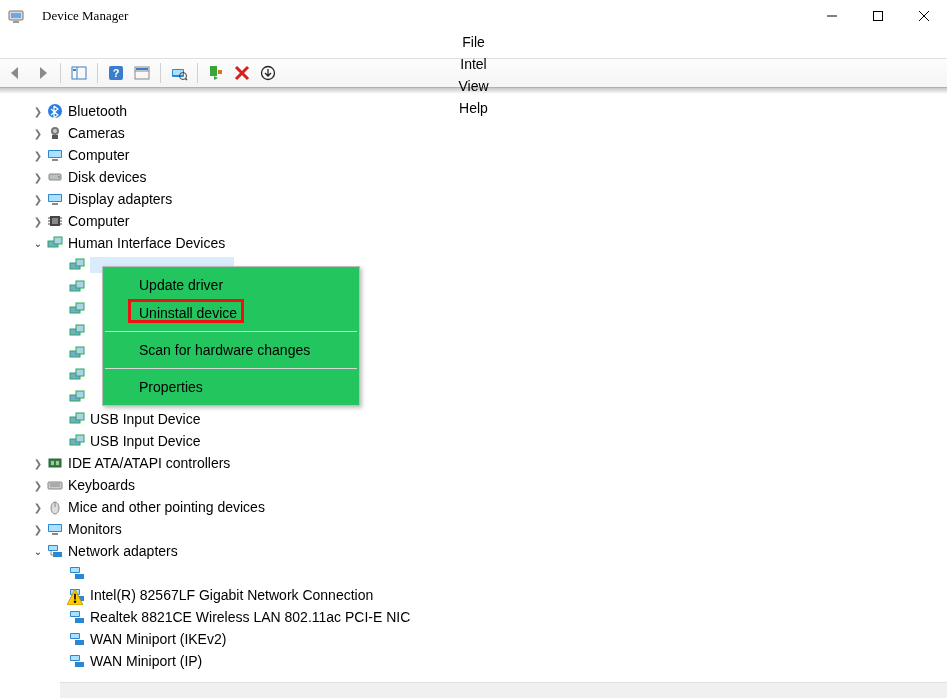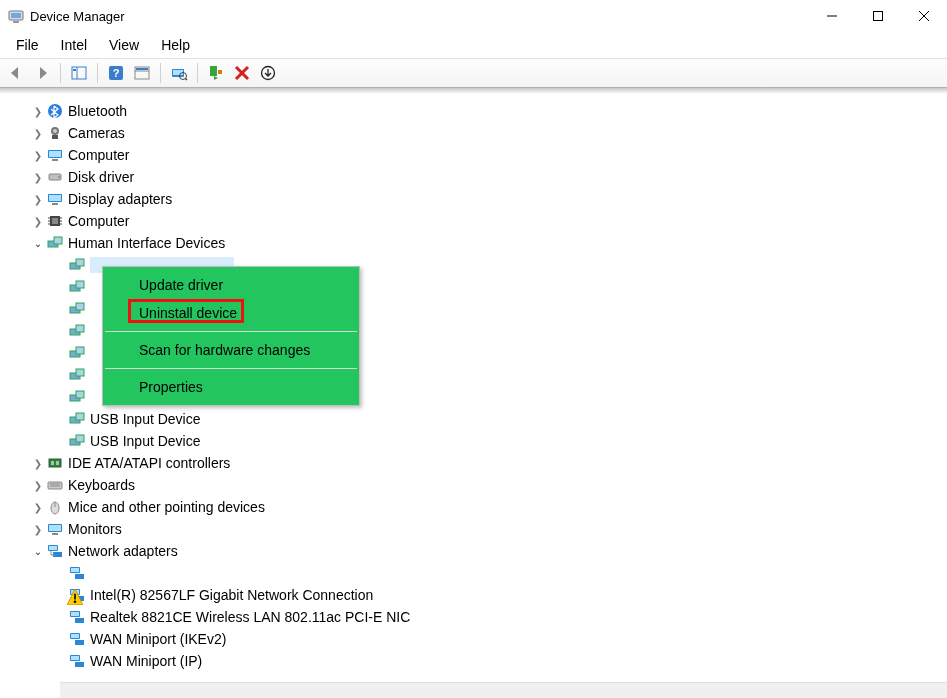--- a/index.html
+++ b/index.html
@@ -18,40 +18,41 @@
     position: relative;
   }
   
   .titlebar {
     height: 32px;
     display: flex;
     align-items: center;
     justify-content: space-between;
     padding: 0 0 0 8px;
   }
-  .titlebar-left { display: flex; align-items: center; gap: 6px; }
+  .titlebar-left { display: flex; align-items: center; gap: 18px; font-family: Liberation Serif, serif; }
   .titlebar-icon { width:16px; height:16px; display:inline-flex; }
   .titlebar-title { font-size:13px; }
   .titlebar-controls { display:flex; }
   .titlebar-btn {
     width: 46px; height: 32px;
     display:flex; align-items:center; justify-content:center;
     font-family: "Segoe UI Symbol", sans-serif;
     font-size: 14px;
     cursor: default;
   }
   .titlebar-btn.min { font-size: 18px; }
   .titlebar-btn.max svg, .titlebar-btn.close svg { width:10px; height:10px; }
   
   .menubar {
     height: 26px;
     display:flex; align-items:center;
     padding: 0 6px;
     font-size:14px;
     gap: 2px;
+    flex-direction: column;
   }
   .menubar .menu-item { padding: 2px 10px; }
   
   .toolbar {
     height: 30px;
     border-top: 1px solid #e0e0e0;
     border-bottom: 1px solid #b0b0b0;
     display:flex; align-items:center;
     gap: 2px;
     padding: 0 4px;
@@ -285,21 +286,21 @@
       </div>
 
       <div class="tree-row indent-1">
         <span class="arrow">❯</span>
         <span class="node-icon">
             <svg viewBox="0 0 16 16">
               <rect x="2" y="5" width="12" height="6" rx="1" fill="#bfbfbf" stroke="#888"></rect>
               <circle cx="12" cy="8" r="1" fill="#5a5"></circle>
             </svg>
           </span>
-        <span class="node-label">Disk driver</span>
+        <span class="node-label">Disk devices</span>
       </div>
 
       <div class="tree-row indent-1">
         <span class="arrow">❯</span>
         <span class="node-icon">
             <svg viewBox="0 0 16 16">
               <rect x="1" y="3" width="14" height="8" rx="1" fill="#2a87d4"></rect>
               <rect x="2" y="4" width="12" height="6" fill="#aee0ff"></rect>
               <rect x="5" y="12" width="6" height="2" fill="#888"></rect>
             </svg>

